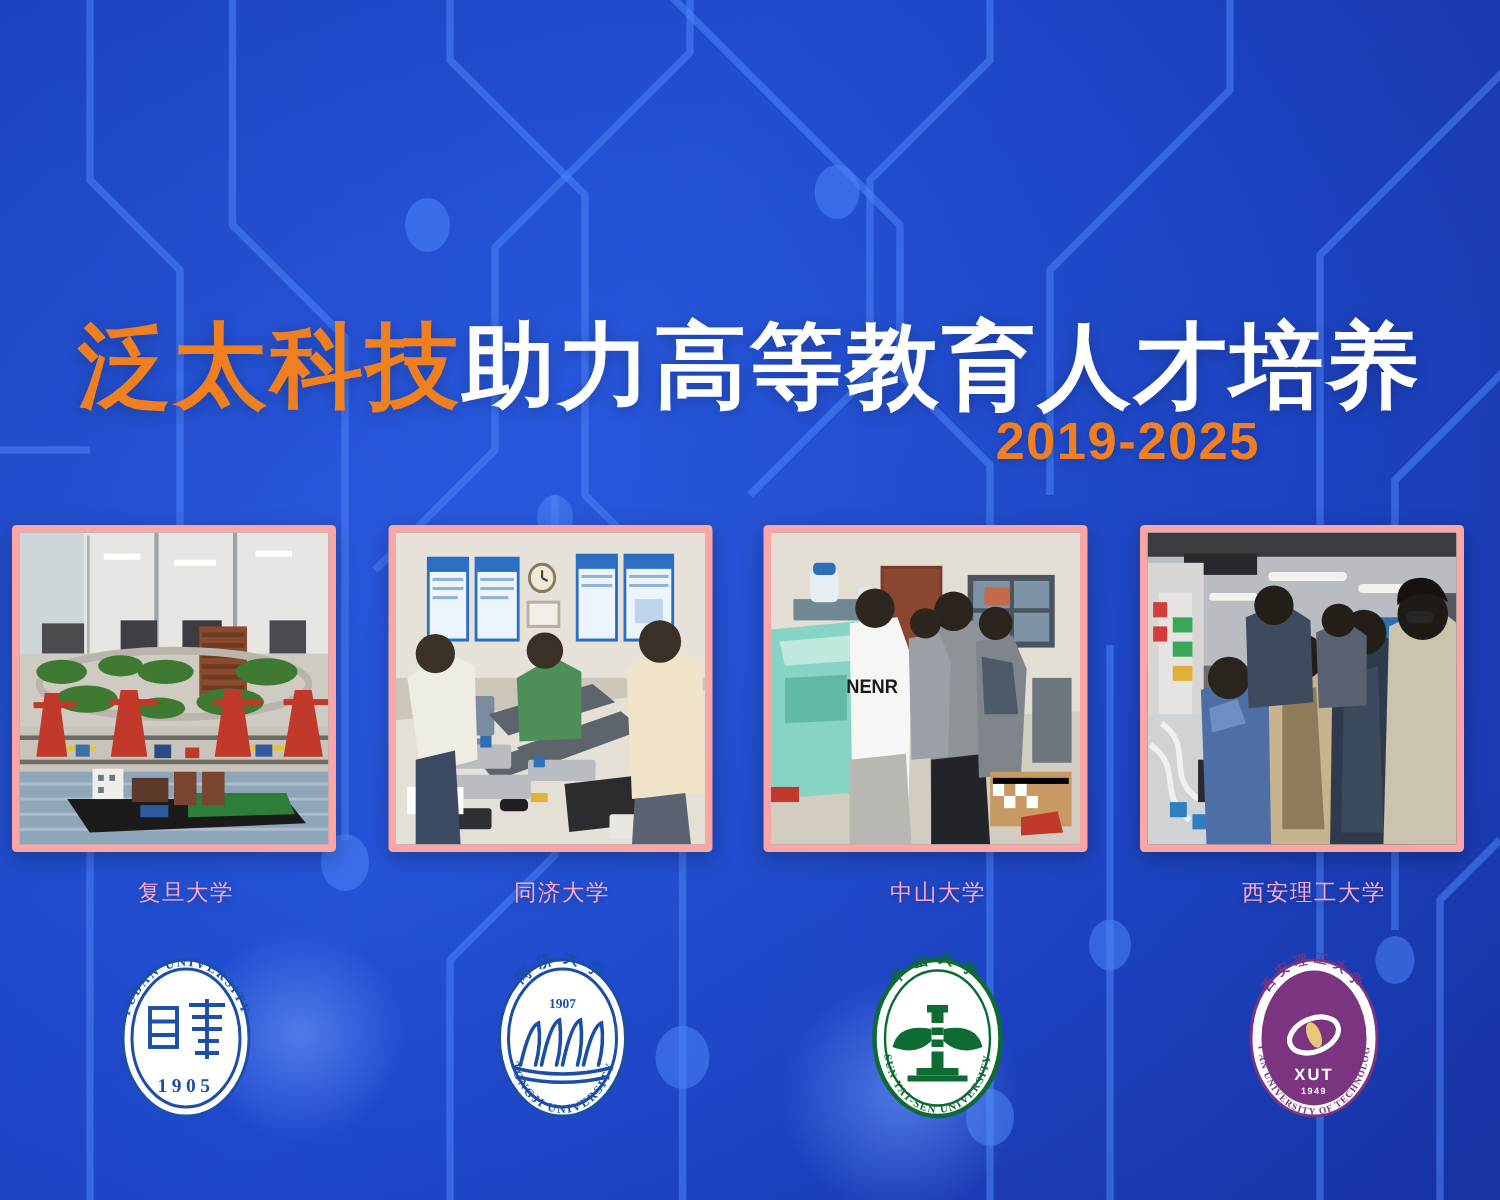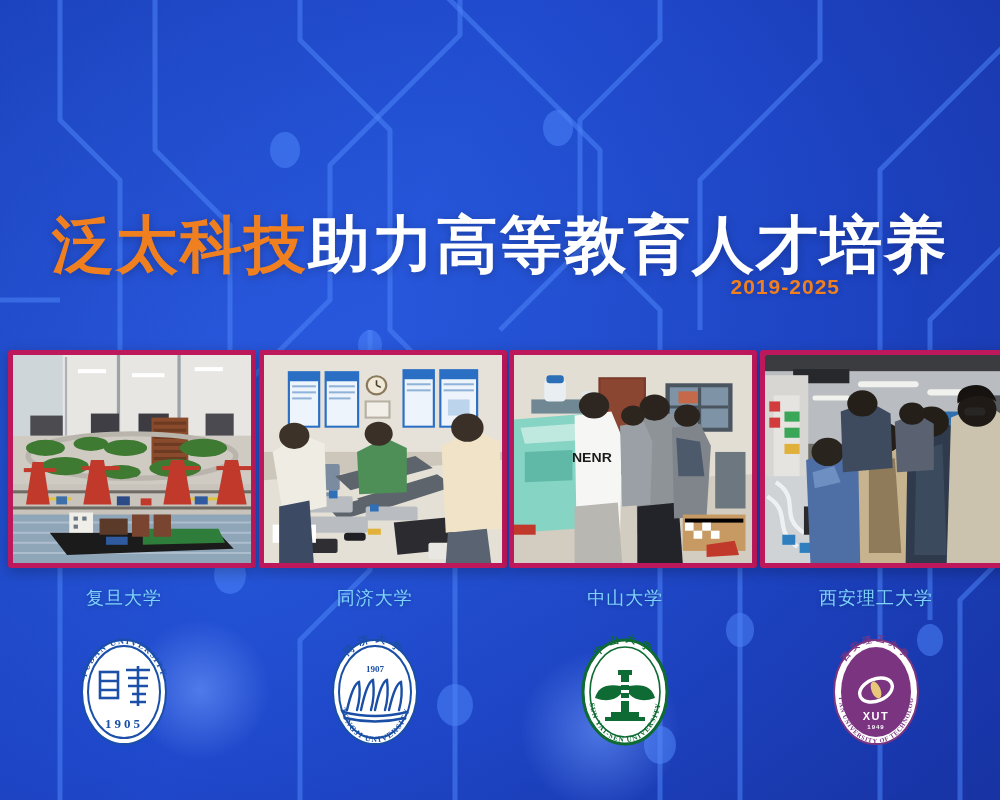--- a/index.html
+++ b/index.html
@@ -27,44 +27,44 @@
     position:absolute;left:0;right:0;top:172px;text-align:center;margin-top:42px;
   }
   .title{
     font-size:62px;line-height:1;font-weight:700;letter-spacing:2px;
     color:#ffffff;white-space:nowrap;
     text-shadow:0 2px 10px rgba(0,0,0,.22);
   }
   .title .brand{color:#f0801f;}
   .subtitle{
     position:absolute;top:275px;right:160px;
-    font-size:21px;font-weight:700;color:#f0801f;letter-spacing:1px;
+    font-size:35px;font-weight:700;color:#f0801f;letter-spacing:1px;
     text-shadow:0 1px 6px rgba(0,0,0,.20);
     margin-left:24px;
   }
 
   
   .cards{
     position:absolute;top:350px;left:0;width:1000px;
     display:flex;justify-content:space-between;padding:0 8px;box-sizing:border-box;
   }
   .card{width:232px;}
   .frame{
-    width:248px;height:218px;box-sizing:border-box;
-    background:#be185d;padding:5px;border-radius:3px;
+    width:216px;height:218px;box-sizing:border-box;
+    background:#fca5a5;padding:5px;border-radius:3px;
     box-shadow:0 4px 14px rgba(0,0,0,.25);
   }
   .photo{
     width:100%;height:100%;border-radius:1px;overflow:hidden;position:relative;
     background:#9aa4ad;
   }
   .photo svg{display:block;width:100%;height:100%;}
   .caption{
-    margin-top:18px;text-align:center;color:#7dd3fc;
-    font-size:18px;letter-spacing:1px;text-shadow:0 1px 5px rgba(0,0,0,.25);
+    margin-top:18px;text-align:center;color:#f9a8d4;
+    font-size:15px;letter-spacing:1px;text-shadow:0 1px 5px rgba(0,0,0,.25);
   }
 
   
   .logos{
     position:absolute;top:632px;left:0;width:1000px;
     display:flex;justify-content:space-between;padding:0 8px;box-sizing:border-box;
   }
   .logo-slot{width:232px;display:flex;justify-content:center;}
   .logo{width:108px;height:120px;}
 </style>

